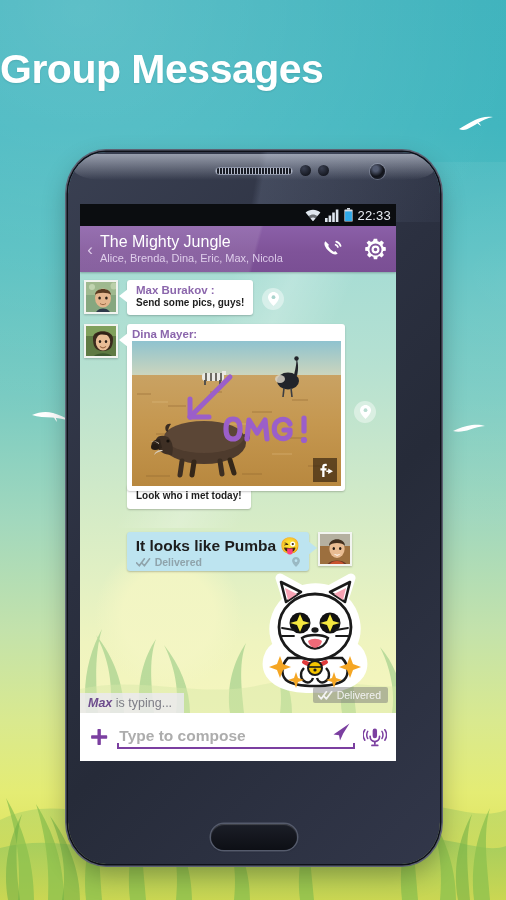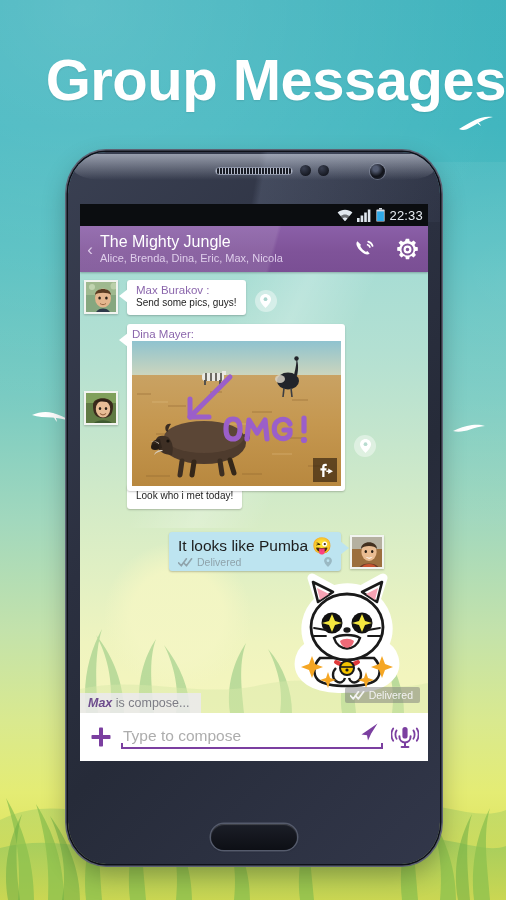--- a/index.html
+++ b/index.html
@@ -43,23 +43,23 @@
 
   
   .grass {
     position: absolute; left: 0; bottom: 0; width: 506px; height: 230px;
     pointer-events: none;
   }
 
   
   #headline {
     position: absolute; top: 46px; left: 0; width: 506px;
-    text-align: right;
+    text-align: left;
     color: #ffffff;
-    font-size: 58px;
+    font-size: 41px;
     font-weight: bold;
     letter-spacing: -0.5px;
     text-shadow: 0 1px 2px rgba(0,0,0,.10);
     white-space: nowrap;
   }
 
   
   .bird { position: absolute; pointer-events: none; }
   #bird-1 { left: 458px; top: 114px; }
   #bird-2 { left: 30px;  top: 405px; }
@@ -120,21 +120,21 @@
   #home-button {
     position: absolute; left: 50%; bottom: 14px; transform: translateX(-50%);
     width: 86px; height: 26px; border-radius: 13px;
     background: linear-gradient(180deg, #1b1e27, #0d0f15);
     box-shadow: inset 0 1px 1px rgba(255,255,255,.18), 0 0 0 1.5px #555b6c, 0 1px 2px rgba(0,0,0,.5);
   }
 
   
   #screen {
     position: absolute; left: 12px; top: 52px;
-    width: 348px; height: 557px;
+    width: 316px; height: 557px;
     background: #e7f1e2;
     overflow: hidden;
   }
 
   
   #statusbar {
     height: 22px; background: #0b0d10;
     display: flex; align-items: center; justify-content: flex-end;
     padding-right: 5px; gap: 4px;
     position: relative; z-index: 6;
@@ -170,21 +170,21 @@
         #e2f0c3 70%, #eff4bf 84%, #f6f6bd 100%);
     overflow: hidden;
   }
   #chat .wall-sheen {
     position: absolute; left: -10%; top: -12%; width: 120%; height: 70%;
     background: linear-gradient(115deg, rgba(255,255,255,0) 40%, rgba(255,255,255,.22) 52%, rgba(255,255,255,0) 64%);
     pointer-events: none;
   }
   #chat .wall-grass { position: absolute; left: 0; bottom: 0; width: 348px; height: 120px; pointer-events: none; }
 
-  .msg-row { position: absolute; display: flex; align-items: center; }
+  .msg-row { position: absolute; display: flex; align-items: flex-start; font-weight: bold; }
 
   .avatar {
     width: 34px; height: 34px; flex: none;
     border: 2px solid #f2f4f0;
     box-shadow: 0 1px 2px rgba(0,0,0,.22);
     overflow: hidden;
     position: relative;
   }
   .avatar svg { display: block; }
 
@@ -261,20 +261,21 @@
   #compose {
     height: 48px; background: #ffffff;
     display: flex; align-items: center; padding: 0 9px; gap: 8px;
     position: relative; z-index: 4;
   }
   #compose-input-wrap { flex: 1; position: relative; display: flex; align-items: center; }
   #compose-input {
     flex: 1; border: 0; outline: 0; background: transparent;
     font-family: "Liberation Sans", sans-serif; font-size: 15.5px; color: #0f766e;
     padding: 2px 28px 4px 2px;
+    font-weight: bold;
   }
   #compose-input::placeholder { color: #adadad; }
   #compose-underline {
     position: absolute; left: 0; right: 0; bottom: 0; height: 2px; background: #7b3fa0;
   }
   #compose-underline::before, #compose-underline::after {
     content:""; position:absolute; bottom:0; width:2px; height:6px; background:#7b3fa0;
   }
   #compose-underline::before { left: 0; }
   #compose-underline::after  { right: 0; }
@@ -640,21 +641,21 @@
 
         <div id="sticker-delivered">
           <svg width="15" height="9" viewBox="0 0 15 9">
             <path d="M0.5 4.8 L3.3 7.8 L8.4 0.8" stroke="#f2f2f2" stroke-width="1.8" fill="none" stroke-linecap="round" stroke-linejoin="round"></path>
             <path d="M5.6 4.8 L8.4 7.8 L13.6 0.8" stroke="#f2f2f2" stroke-width="1.8" fill="none" stroke-linecap="round" stroke-linejoin="round"></path>
           </svg>
           <span>Delivered</span>
         </div>
 
         <div id="typing">
-          <b>Max</b><span> is compose...</span>
+          <b>Max</b><span> is typing...</span>
         </div>
       </div>
 
       <div id="compose">
         <svg width="24" height="24" viewBox="0 0 24 24">
           <rect x="10" y="2.5" width="4" height="19" rx="0.8" fill="#7b3fa0"></rect>
           <rect x="2.5" y="10" width="19" height="4" rx="0.8" fill="#7b3fa0"></rect>
         </svg>
         <div id="compose-input-wrap">
           <input id="compose-input" type="text" placeholder="Type to compose" style="">

